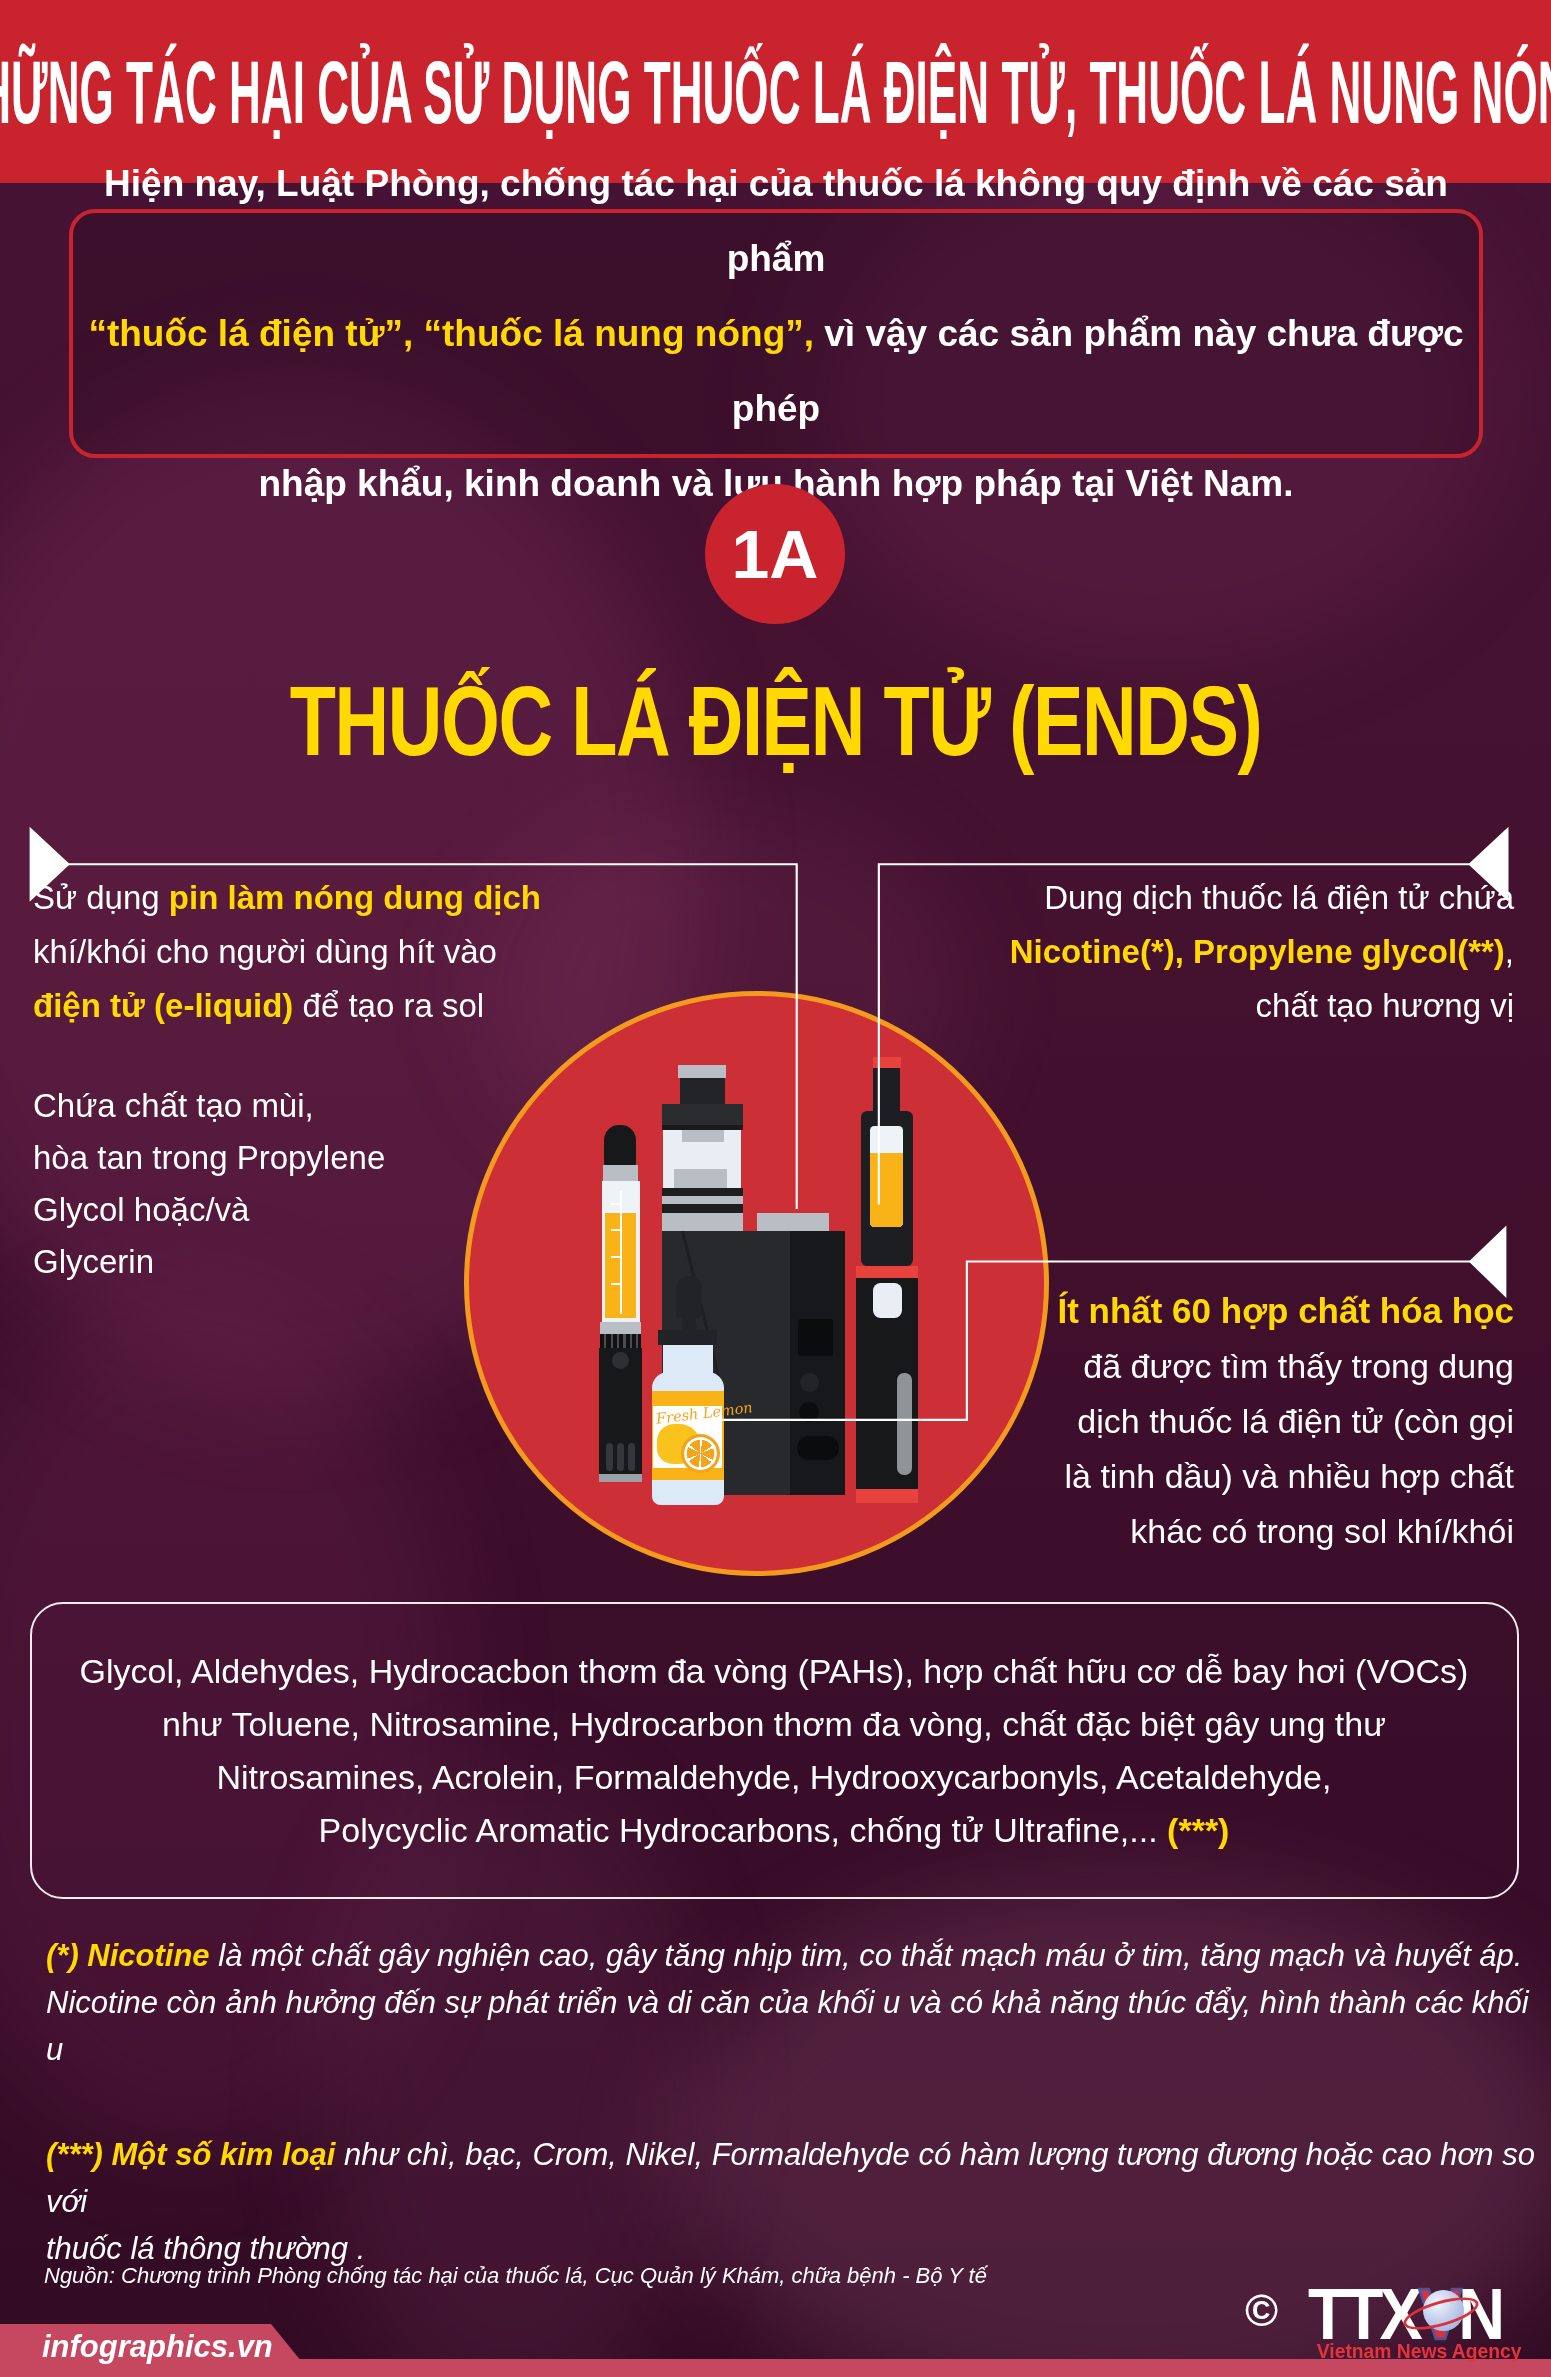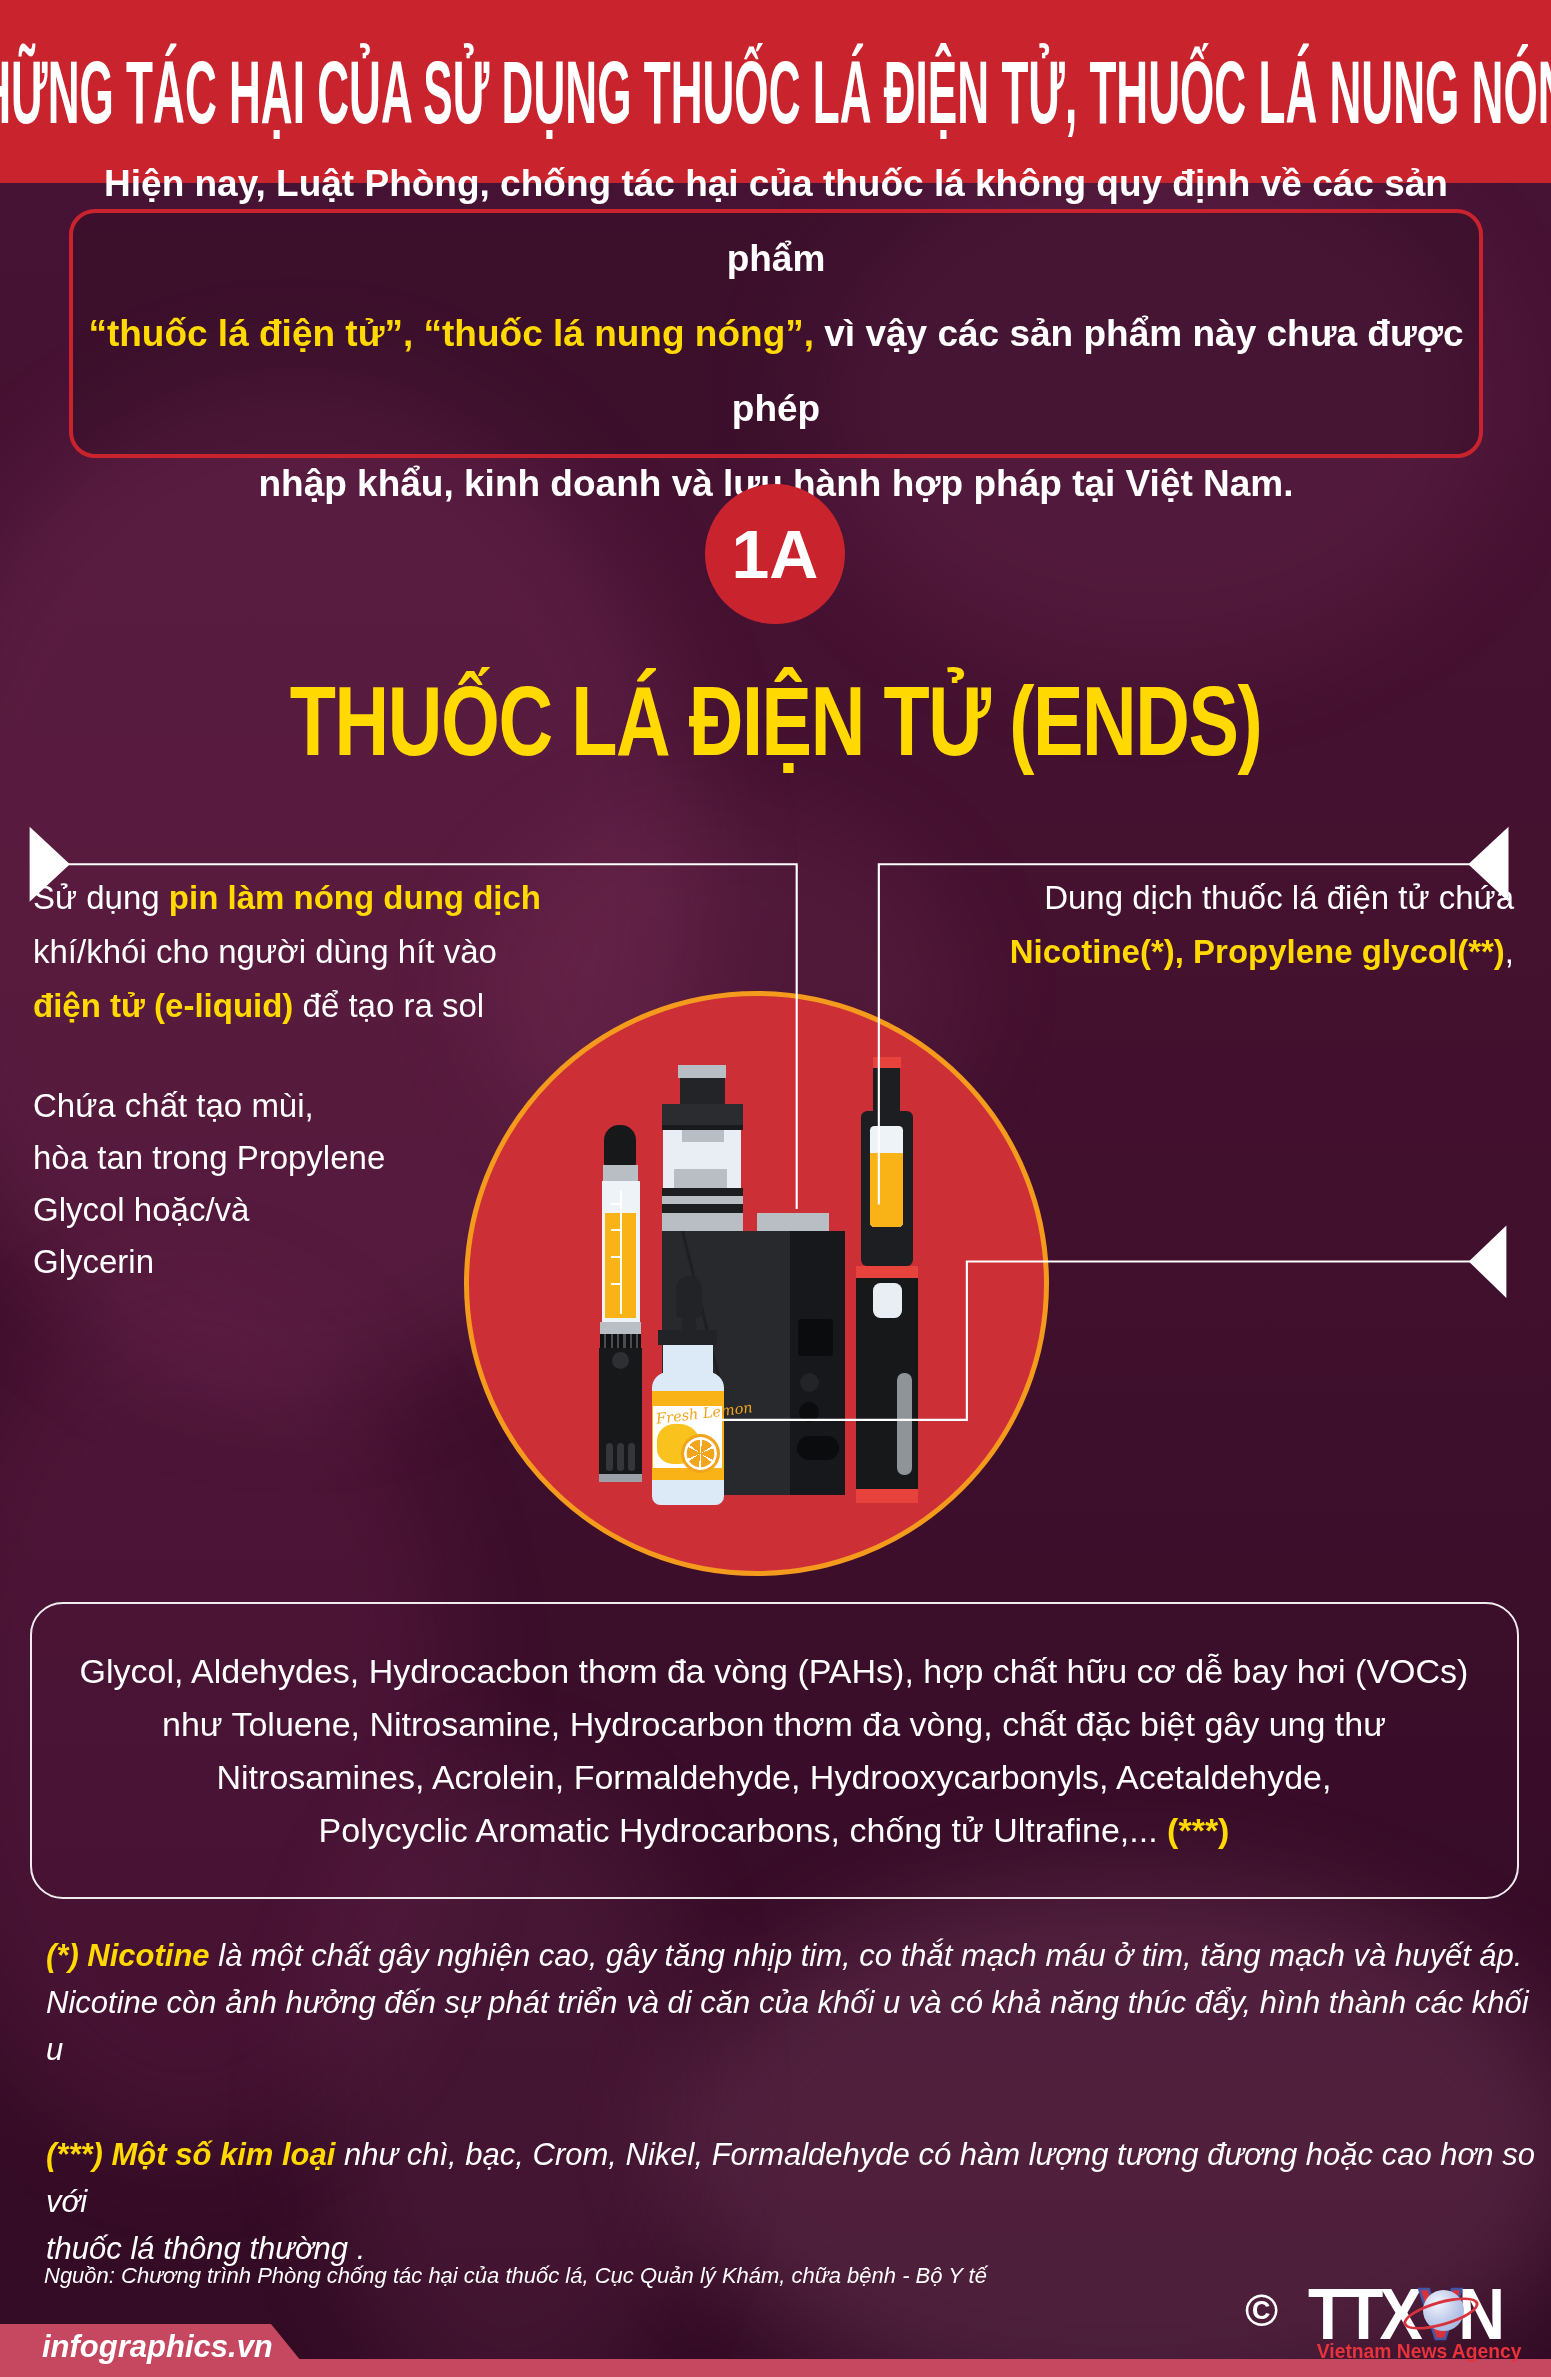--- a/index.html
+++ b/index.html
@@ -253,29 +253,37 @@
 
   <div class="callout co-battery">
     <div><span>Sử dụng </span><span class="hl">pin làm nóng dung dịch</span></div>
     <div><span>khí/khói cho người dùng hít vào</span></div>
     <div><span class="hl">điện tử (e-liquid)</span><span> để tạo ra sol</span></div>
   </div>
 
   <div class="callout co-liquid">
     <div><span>Dung dịch thuốc lá điện tử chứa</span></div>
     <div><span class="hl">Nicotine(*), Propylene glycol(**)</span><span>,</span></div>
+    <div><span>chất tạo hương vị</span></div>
   </div>
 
   <div class="para-flavor">
     <div>Chứa chất tạo mùi,</div>
     <div>hòa tan trong Propylene</div>
     <div>Glycol hoặc/và</div>
     <div>Glycerin</div>
   </div>
 
+  <div class="callout co-chem">
+    <div><span class="hl">Ít nhất 60 hợp chất hóa học</span></div>
+    <div>đã được tìm thấy trong dung</div>
+    <div>dịch thuốc lá điện tử (còn gọi</div>
+    <div>là tinh dầu) và nhiều hợp chất</div>
+    <div>khác có trong sol khí/khói</div>
+  </div>
 
   <div class="toxic-box">
     <div>Glycol, Aldehydes, Hydrocacbon thơm đa vòng (PAHs), hợp chất hữu cơ dễ bay hơi (VOCs)</div>
     <div>như Toluene, Nitrosamine, Hydrocarbon thơm đa vòng, chất đặc biệt gây ung thư</div>
     <div>Nitrosamines, Acrolein, Formaldehyde, Hydrooxycarbonyls, Acetaldehyde,</div>
     <div><span>Polycyclic Aromatic Hydrocarbons, chống tử Ultrafine,... </span><span class="hl">(***)</span></div>
   </div>
 
   <div class="fn fn1">
     <div><span class="hl">(*) Nicotine</span><span> là một chất gây nghiện cao, gây tăng nhịp tim, co thắt mạch máu ở tim, tăng mạch và huyết áp.</span></div>

